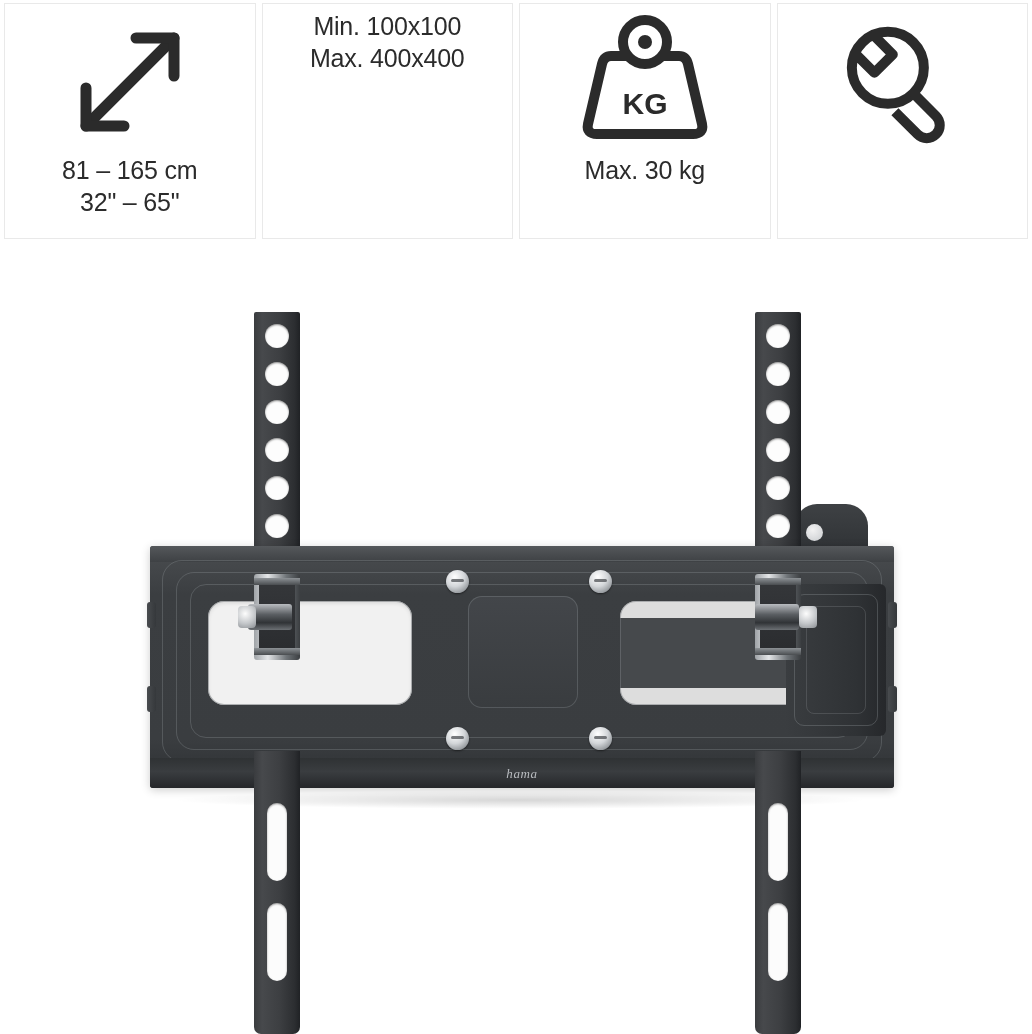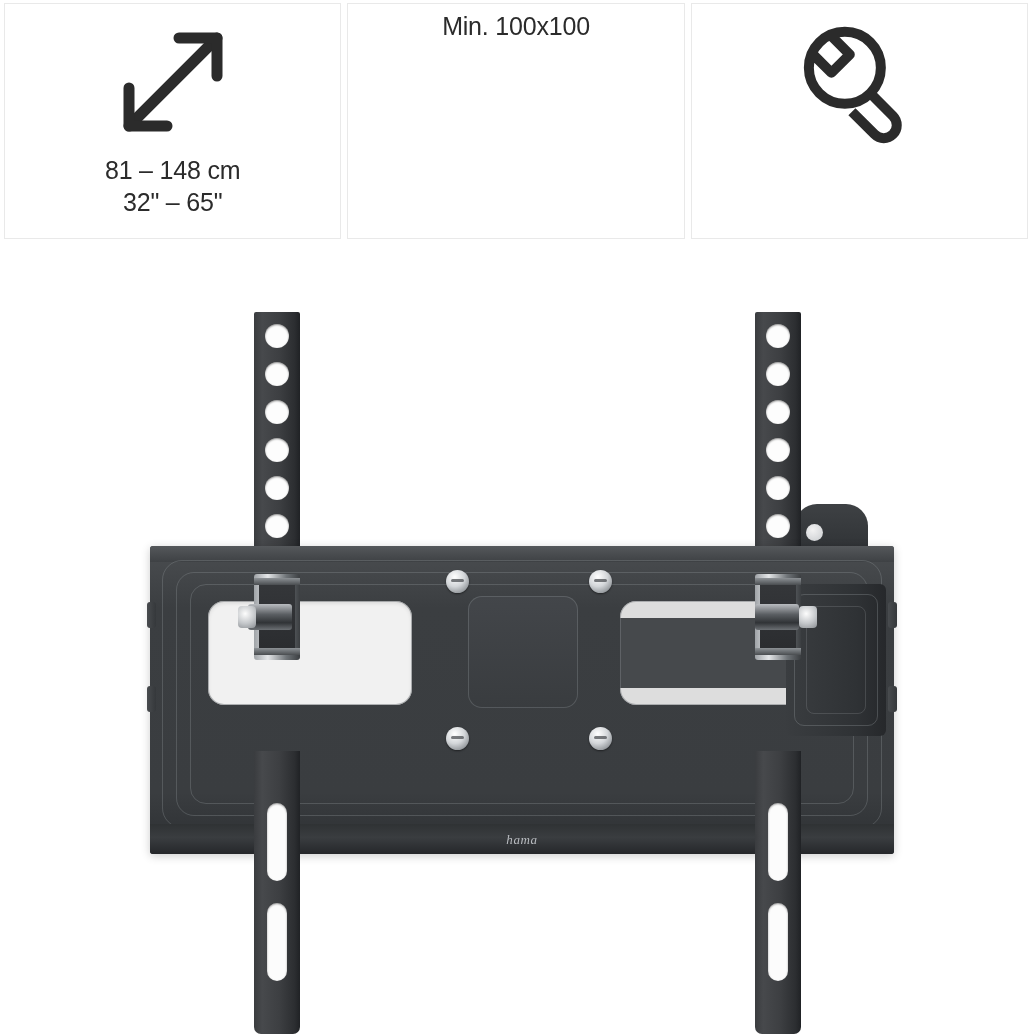--- a/index.html
+++ b/index.html
@@ -143,21 +143,21 @@
     background: radial-gradient(circle at 40% 35%,#fdfdfd,#c4c7ca 55%,#8b8f93);
     border-radius: 4px;
   }
 
   
   #plate {
     position: absolute;
     left: 150px;
     top: 307px;
     width: 744px;
-    height: 308px;
+    height: 242px;
     background: linear-gradient(to bottom,#4b4e51 0%,#46494c 6%,#3b3e41 20%,#3a3d40 80%,#303336 94%,#27292c 100%);
     border-radius: 3px;
     box-shadow: 0 2px 10px rgba(0,0,0,.20);
   }
   .plate-topedge {
     position: absolute; left: 0; top: 0; width: 100%; height: 16px;
     background: linear-gradient(to bottom,#55585b,#3e4144);
     border-radius: 3px 3px 0 0;
   }
   .plate-botrail {
@@ -276,31 +276,47 @@
       <div class="badge-icon">
         <svg width="140" height="140" viewBox="0 0 140 140" aria-hidden="true">
           <g fill="none" stroke="#2b2b2b" stroke-width="11" stroke-linecap="round" stroke-linejoin="round">
             <line x1="26" y1="114" x2="114" y2="26"></line>
             <polyline points="76,26 114,26 114,64"></polyline>
             <polyline points="26,76 26,114 64,114"></polyline>
           </g>
         </svg>
       </div>
       <div class="badge-text">
-        <span>81 – 148 cm</span>
+        <span>81 – 165 cm</span>
         <span class="l2">32" – 65"</span>
       </div>
     </div>
 
     <div class="badge">
       <div class="badge-text">
         <span>Min. 100x100</span>
-      </div>
-    </div>
-
+        <span class="l2">Max. 400x400</span>
+      </div>
+    </div>
+
+    <div class="badge">
+      <div class="badge-icon">
+        <svg width="150" height="140" viewBox="0 0 150 140" aria-hidden="true">
+          <g fill="none" stroke="#2b2b2b" stroke-width="10" stroke-linejoin="round">
+            <circle cx="75" cy="30" r="22"></circle>
+            <path d="M59 44 L41 44 Q34 44 32 52 L18 112 Q16 122 27 122 L123 122 Q134 122 132 112 L118 52 Q116 44 109 44 L91 44"></path>
+          </g>
+          <circle cx="75" cy="30" r="7" fill="#2b2b2b"></circle>
+          <text class="kg-label" x="75" y="102" text-anchor="middle">KG</text>
+        </svg>
+      </div>
+      <div class="badge-text">
+        <span>Max. 30 kg</span>
+      </div>
+    </div>
 
     <div class="badge">
       <div class="badge-icon">
         <svg width="150" height="140" viewBox="0 0 150 140" aria-hidden="true">
           <g transform="rotate(-45 75 70)">
             <path d="M75 14 a36 36 0 1 0 0 72 a36 36 0 1 0 0 -72
                      M62 14 L62 44 L88 44 L88 14" fill="none" stroke="#2b2b2b" stroke-width="10" stroke-linejoin="round"></path>
             <path d="M75 86 L75 118 a13 13 0 0 1 -13 13 a13 13 0 0 1 -13 -13 L49 86" fill="none" stroke="#2b2b2b" stroke-width="10" stroke-linejoin="round"></path>
           </g>
         </svg>

